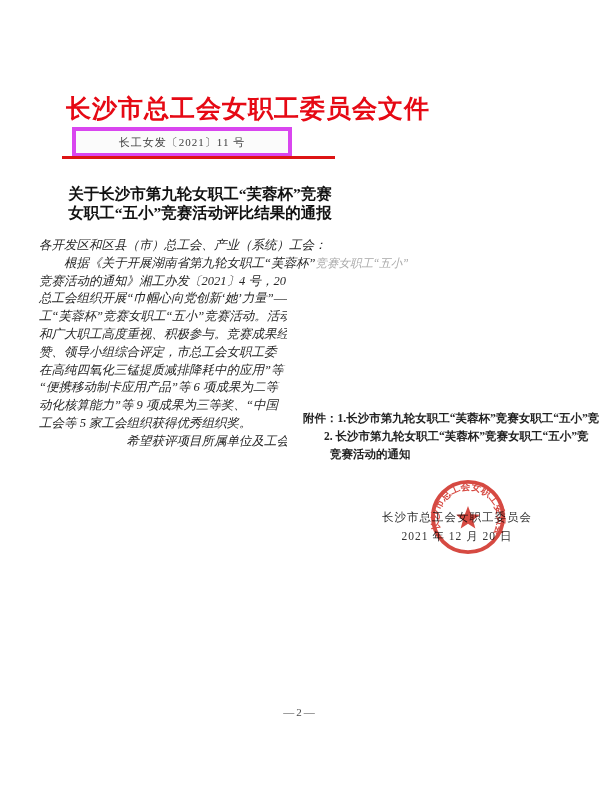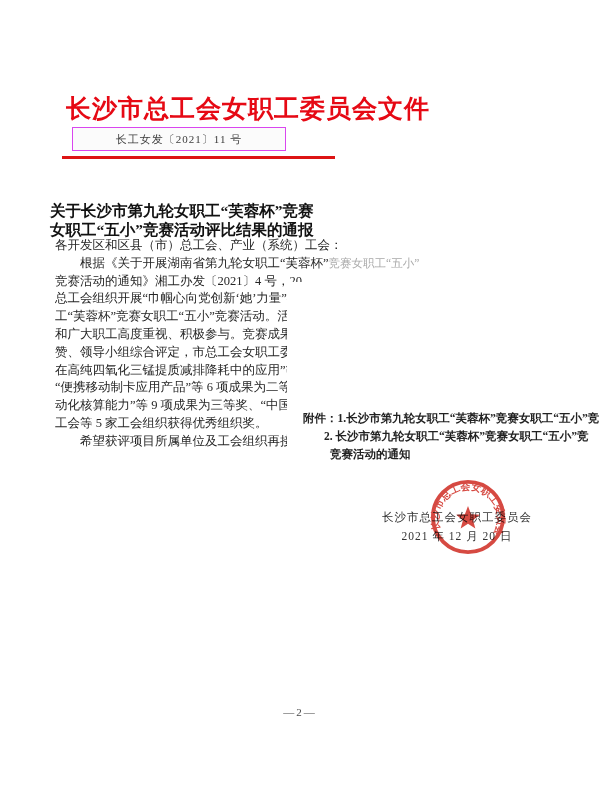--- a/index.html
+++ b/index.html
@@ -9,39 +9,39 @@
     font-family:"Liberation Serif", serif; color:#262626;
   }
   .header-title {
     position:absolute; left:66px; top:92px; width:330px;
     font-family:"Liberation Sans", sans-serif;
     font-size:25px; font-weight:bold; letter-spacing:1px;
     color:#e60914; white-space:nowrap;
   }
   .doc-num-box {
     position:absolute; left:72px; top:127px; width:212px; height:22px;
-    background:#fbfbfb; border:1px solid #d946ef;
+    background:#fbfbfb; border:4px solid #d946ef;
     text-align:center; line-height:22px;
     font-size:11px; letter-spacing:1px; color:#3c3c3c; white-space:nowrap;
   }
   .red-rule {
     position:absolute; left:62px; top:156px; width:273px; height:3px;
     background:#dd1414;
   }
   .title {
     position:absolute; left:50px; top:184px; width:300px;
-    font-size:15.5px; font-weight:bold;
-    line-height:19px; color:#111111;margin-top:17px;
+    text-align:center; font-size:15.5px; font-weight:bold;
+    line-height:19px; color:#111111;
   }
   .body-col {
-    position:absolute; left:55px; top:237px; width:300px;
-    font-size:12.5px; line-height:17.8px; color:#262626;
+    position:absolute; left:39px; top:237px; width:300px;
+    font-size:12.5px; line-height:17.8px; color:#262626;font-style:italic;
   }
   .body-col .bline { white-space:nowrap; height:17.8px; }
-  .body-col .indent { padding-left:25px; }
+  .body-col .indent { padding-left:25px;text-align:right; }
   .faded { color:#a9a9a9; font-size:11.5px; }
   .overlay {
     position:absolute; left:287px; top:282px; width:313px; height:432px;
     background:#ffffff;
   }
   .ov-para {
     position:absolute; left:2px; top:40px;
     font-size:11px; line-height:20px; color:#333333;
   }
   .ov-para .pline { white-space:nowrap; height:20px; }

